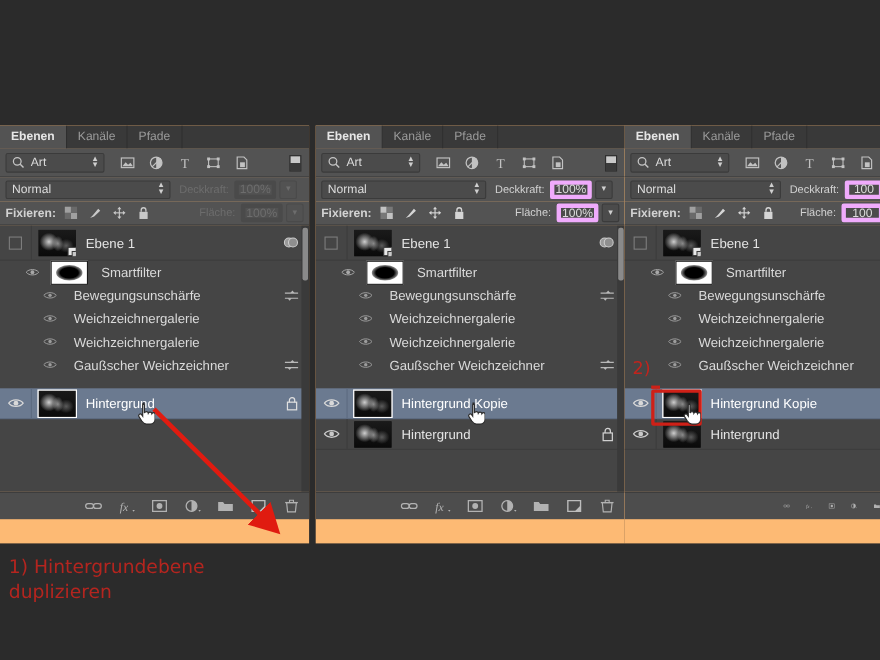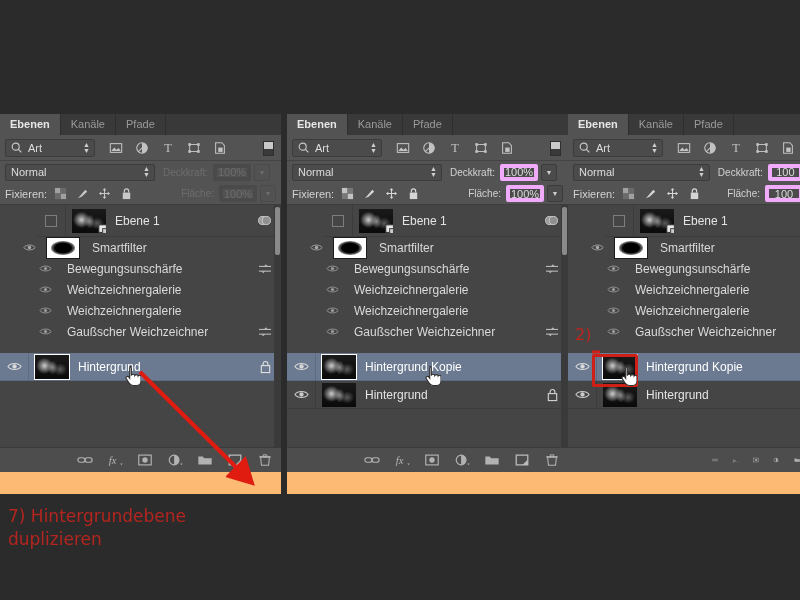--- a/index.html
+++ b/index.html
@@ -128,38 +128,38 @@
   .op-arrow.dim { background: #525252; border-color: #4a4a4a; color: #6d6d6d; }
 
   
   .lockrow {
     height: 22px;
     background: #535353;
     display: flex; align-items: center;
     padding: 0 5px;
     border-bottom: 1px solid #3d3d3d;
   }
-  .lock-label { font-size: 11px; color: #d2d2d2; }
+  .lock-label { font-size: 11px; color: #d2d2d2; font-weight: bold; }
   .lock-icons { display: flex; align-items: center; gap: 9px; margin-left: 7px; }
   .li { width: 13px; height: 13px; display:block; opacity: .9; }
 
   
   .layerlist {
     position: relative;
     background: #454545;
     height: 242px;
     overflow: hidden;
   }
   .lrow {
     height: 28px;
     display: flex; align-items: center;
     position: relative;
     border-bottom: 1px solid #3c3c3c;
   }
-  .lrow.smartobj { height: 32px; margin-left: 37px; }
+  .lrow.smartobj { height: 32px; }
   .lrow.selected { background: #6b7a90; border-bottom-color: #5d6b80; }
   .eye-cell {
     width: 29px; height: 100%;
     display: flex; align-items: center; justify-content: center;
     border-right: 1px solid #3c3c3c;
     flex: 0 0 29px;
   }
   .lrow.selected .eye-cell { border-right-color: #5d6b80; }
   .checkbox-empty {
     width: 12px; height: 12px;
@@ -987,21 +987,21 @@
         <path d="M0,0 L0,7 L6.5,3.5 Z" fill="#e01b10"></path>
       </marker>
     </defs>
     <line x1="140" y1="372" x2="242" y2="473" stroke="#e01b10" stroke-width="4.2" marker-end="url(#redhead)"></line>
     <line x1="592" y1="352" x2="600" y2="352" stroke="#cf2017" stroke-width="3"></line>
   </svg>
 
   <div class="redbox" id="redbox3"></div>
 
   <div class="step-num" id="step2">2)</div>
-  <div class="caption" id="caption1">7) Hintergrundebene
+  <div class="caption" id="caption1">1) Hintergrundebene
 duplizieren</div>
 
   <svg class="cursor" style="left:124px; top:365px;" viewBox="0 0 17 22">
     <path d="M5.5 1.5 c1.1 0 1.8 .8 1.8 1.8 v7.2 c.3-.8 1-1.3 1.8-1.3 .9 0 1.6 .6 1.7 1.4 .3-.6 .9-1 1.6-1 .9 0 1.6 .6 1.7 1.4 .3-.5 .8-.8 1.4-.8 .9 0 1.5 .7 1.5 1.6 v4.1 c0 2.6-1.9 4.6-4.5 4.6 h-3.4 c-2 0-3-.8-4.2-2.6 l-2.6-4.1 c-.5-.8-.3-1.7 .5-2.2 .7-.4 1.6-.2 2.1 .5 l.8 1.1 V3.3 c0-1 .7-1.8 1.8-1.8 z" fill="#ffffff" stroke="#2d2d2d" stroke-width="1.1"></path>
   </svg>
   <svg class="cursor" style="left:424px; top:365px;" viewBox="0 0 17 22">
     <path d="M5.5 1.5 c1.1 0 1.8 .8 1.8 1.8 v7.2 c.3-.8 1-1.3 1.8-1.3 .9 0 1.6 .6 1.7 1.4 .3-.6 .9-1 1.6-1 .9 0 1.6 .6 1.7 1.4 .3-.5 .8-.8 1.4-.8 .9 0 1.5 .7 1.5 1.6 v4.1 c0 2.6-1.9 4.6-4.5 4.6 h-3.4 c-2 0-3-.8-4.2-2.6 l-2.6-4.1 c-.5-.8-.3-1.7 .5-2.2 .7-.4 1.6-.2 2.1 .5 l.8 1.1 V3.3 c0-1 .7-1.8 1.8-1.8 z" fill="#ffffff" stroke="#2d2d2d" stroke-width="1.1"></path>
   </svg>
   <svg class="cursor" style="left:620px; top:365px;" viewBox="0 0 17 22">
     <path d="M5.5 1.5 c1.1 0 1.8 .8 1.8 1.8 v7.2 c.3-.8 1-1.3 1.8-1.3 .9 0 1.6 .6 1.7 1.4 .3-.6 .9-1 1.6-1 .9 0 1.6 .6 1.7 1.4 .3-.5 .8-.8 1.4-.8 .9 0 1.5 .7 1.5 1.6 v4.1 c0 2.6-1.9 4.6-4.5 4.6 h-3.4 c-2 0-3-.8-4.2-2.6 l-2.6-4.1 c-.5-.8-.3-1.7 .5-2.2 .7-.4 1.6-.2 2.1 .5 l.8 1.1 V3.3 c0-1 .7-1.8 1.8-1.8 z" fill="#ffffff" stroke="#2d2d2d" stroke-width="1.1"></path>

